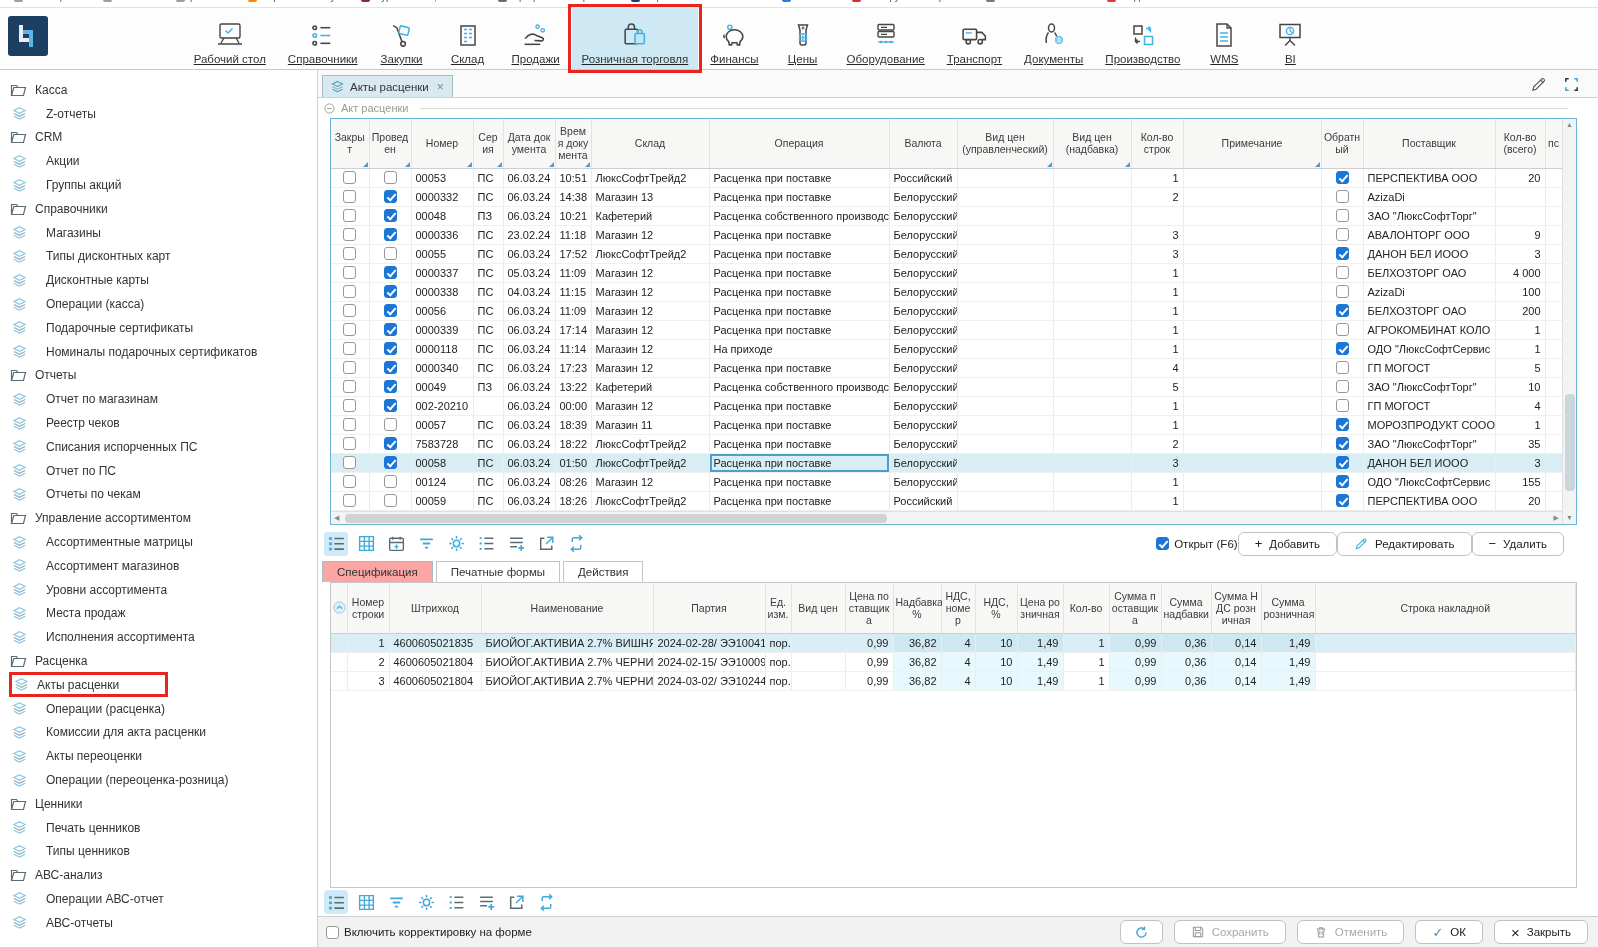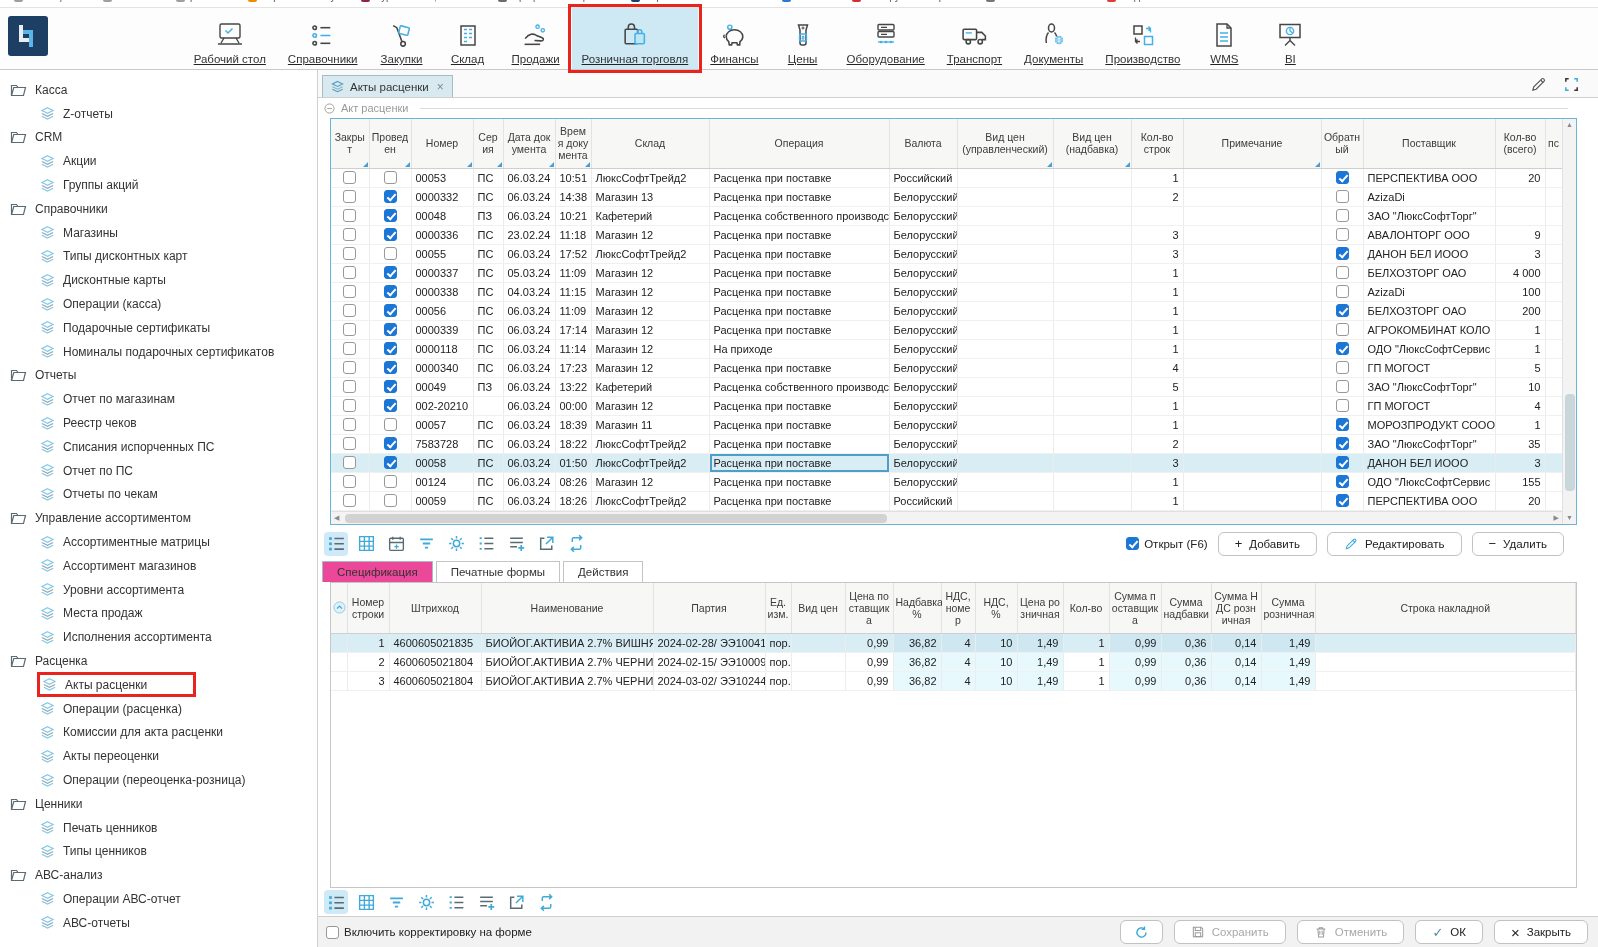--- a/index.html
+++ b/index.html
@@ -21,21 +21,21 @@
           padding:5px 10px 4px;cursor:pointer;min-width:64px;text-decoration:underline;}
   .module .m-ic{height:32px;display:flex;align-items:center;}
   .module .m-lb{font-size:11.5px;color:#333;margin-top:2px;white-space:nowrap;}
   .module.active{background:#cfe9f4;outline:3px solid #e8241f;outline-offset:1px;}
 
   
   #content{display:flex;height:877px;}
   #sidebar{width:318px;flex:0 0 auto;background:#fff;border-right:1px solid #cfcfcf;padding-top:8px;overflow:hidden;}
   .tree-row{height:23.8px;display:flex;align-items:center;font-size:12px;color:#333;cursor:pointer;}
   .tree-row.folder{padding-left:10px;gap:8px;}
-  .tree-row.leaf{padding-left:40px;gap:8px;}
+  .tree-row.leaf{padding-left:12px;gap:19px;}
   .tree-row svg{flex:0 0 auto;}
   .red-wrap{display:flex;align-items:center;gap:8px;outline:3px solid #e8241f;outline-offset:0px;padding:2px 46px 2px 2px;}
 
   #main{flex:1;display:flex;flex-direction:column;background:#fff;min-width:0;}
 
   
   #tabbar{height:28px;display:flex;align-items:flex-end;padding:6px 10px 0 4px;border-bottom:1px solid #cfcfcf;background:#fafafa;}
   #doc-tab{display:flex;align-items:center;gap:6px;background:#d9e9f0;border:1px solid #a3bcc7;border-bottom:none;
            height:22px;padding:0 8px;font-size:11.5px;color:#333;cursor:pointer;}
   #tab-close{color:#7b8a92;font-size:12px;margin-left:2px;cursor:pointer;}
@@ -76,32 +76,32 @@
   .vscroll .thumb{position:absolute;left:2px;width:10px;border-radius:4px;background:#c9d6dc;cursor:pointer;}
   .hscroll{height:13px;background:#f3f3f3;border-top:1px solid #e0e0e0;position:relative;}
   .hscroll .arr{position:absolute;top:0;height:100%;font-size:7px;color:#8a8a8a;line-height:12px;padding:0 3px;cursor:pointer;}
   .hscroll .thumb{position:absolute;top:2px;height:9px;border-radius:4px;background:#d2d2d2;cursor:pointer;}
 
   
   .icon-toolbar{display:flex;align-items:center;gap:6px;padding-left:6px;}
   .tool{width:24px;height:24px;display:flex;align-items:center;justify-content:center;border-radius:4px;cursor:pointer;}
   .tool.active{background:#cdeaf6;}
   #mid-row{height:34px;display:flex;align-items:center;margin-top:2px;}
-  #mid-right{margin-left:auto;display:flex;align-items:center;gap:10px;margin-right:34px;}
+  #mid-right{margin-left:auto;display:flex;align-items:center;gap:0;margin-right:34px;}
   .chk-label{display:flex;align-items:center;gap:5px;font-size:11.5px;color:#222;cursor:pointer;}
   .btn{display:flex;align-items:center;gap:7px;height:24px;padding:0 16px;border:1px solid #c2c2c2;border-radius:6px;
        background:#fff;font-size:11.5px;color:#222;cursor:pointer;white-space:nowrap;}
   .btn .glyph{font-size:13px;line-height:1;}
   .btn.disabled{color:#a8a8a8;}
 
   
   #spec-tabs{display:flex;gap:3px;margin-left:4px;height:21px;align-items:flex-end;}
   .stab{height:21px;display:flex;align-items:center;padding:0 14px;font-size:11.5px;color:#333;
         border:1px solid #c4c4c4;border-bottom:none;background:#fff;cursor:pointer;}
-  .stab.active{background:#ec4899;border-color:#a3bcc7;}
+  .stab.active{background:#fca5a5;border-color:#a3bcc7;}
 
   
   #spec-grid{flex:1;min-height:0;}
   #spec-grid .grid-frame{border:1px solid #c6c6c6;width:1247px;display:flex;flex-direction:column;height:100%;}
   #spec-grid table.grid{width:1245px;}
   #spec-grid th{height:51px;}
   #spec-filler{flex:1;background:#fff;}
 
   #bottom-toolbar{height:28px;display:flex;align-items:center;}
 

